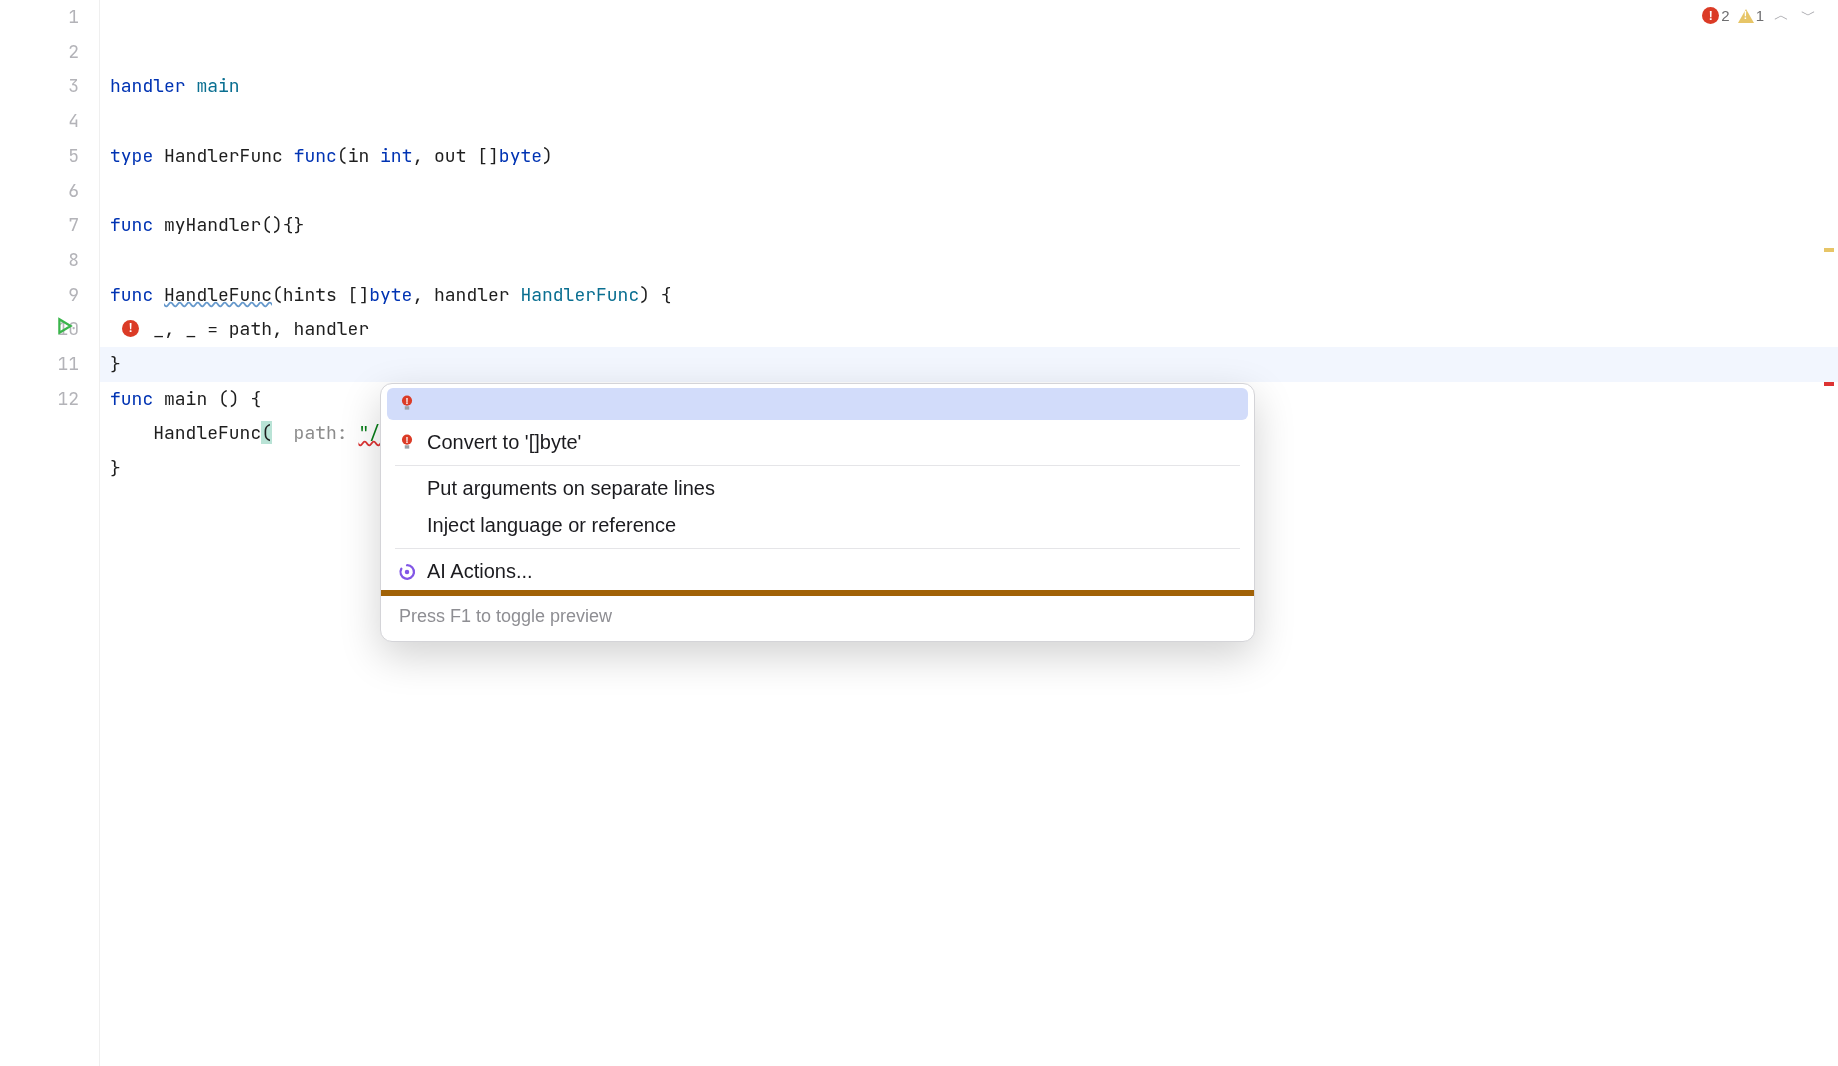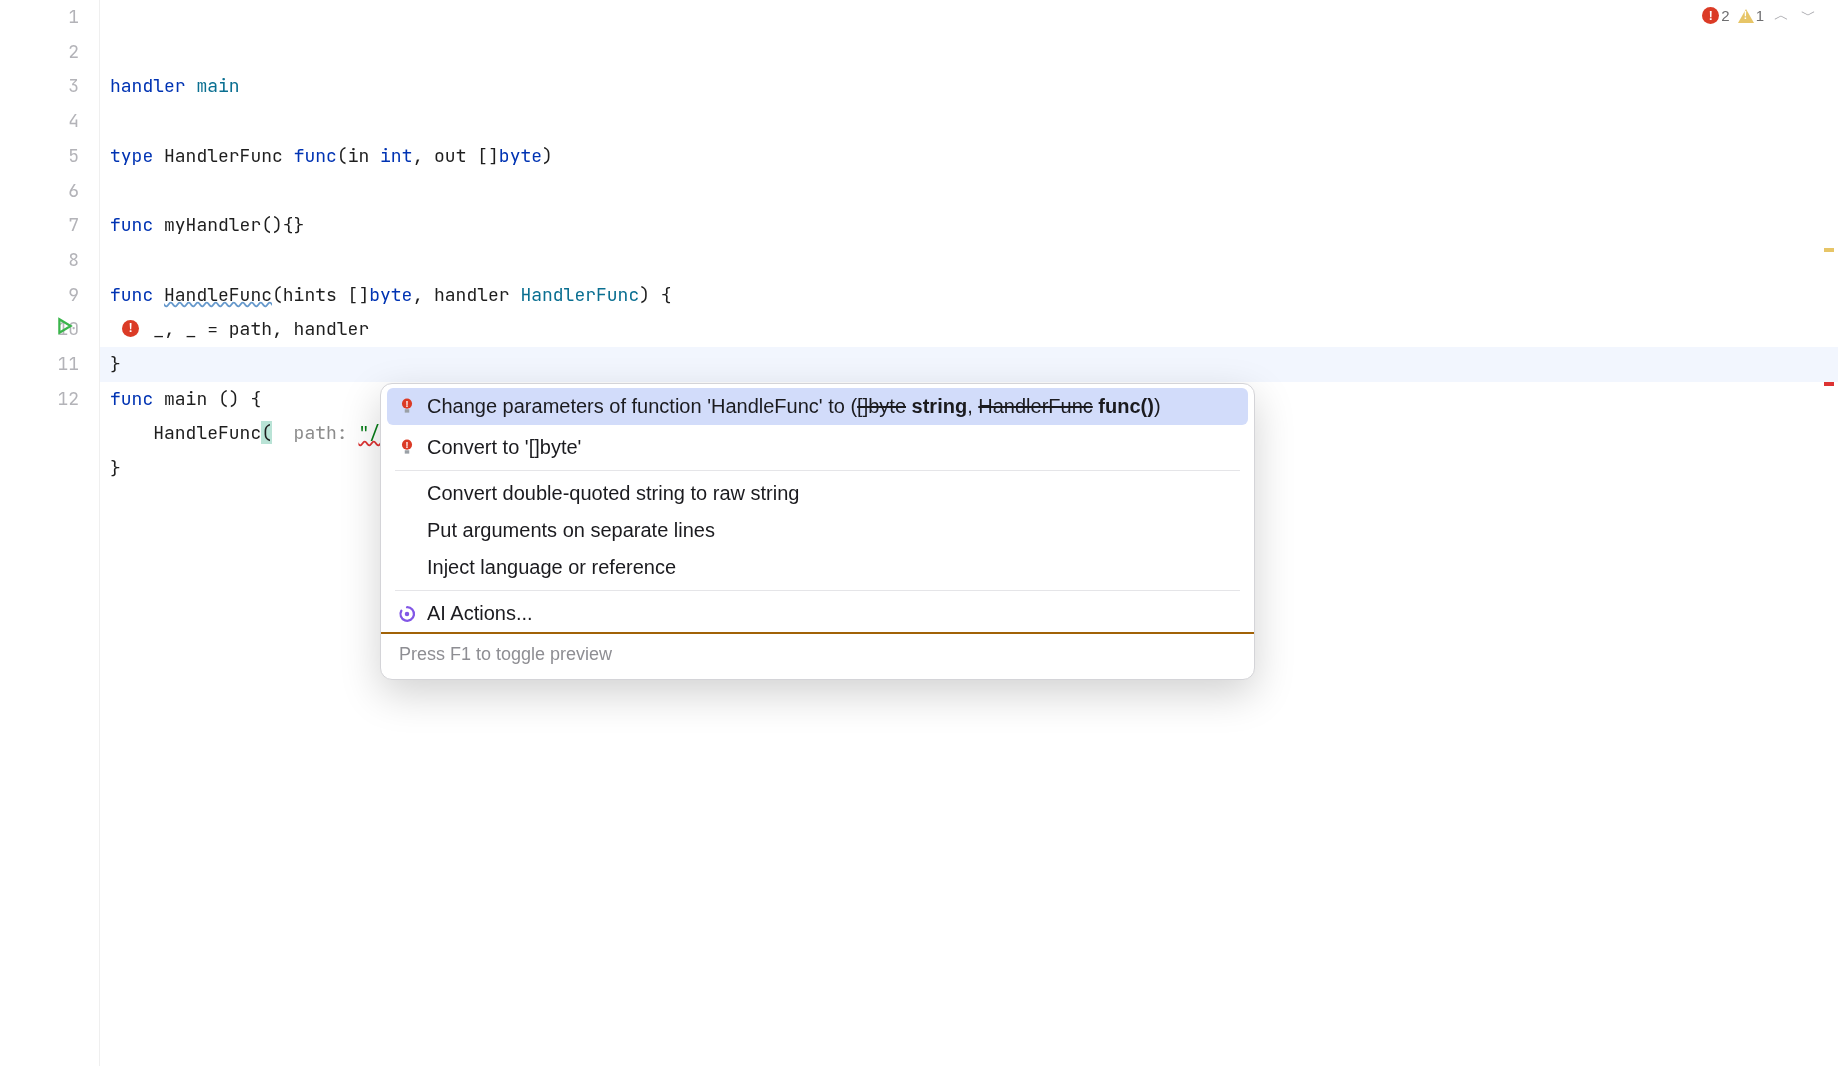--- a/index.html
+++ b/index.html
@@ -106,21 +106,21 @@
   }
   .popup-item.selected { background: #d2dcfa; border-radius: 6px; margin: 4px 6px; padding: 7px 10px; }
   .popup-sep { height:1px; background:#e5e5e8; margin: 4px 14px; }
   .bulb-icon { width:20px; display:inline-flex; justify-content:center; }
   .bulb-icon.red { color:#d33; }
   .ai-icon { color:#8257e6; }
   .popup-footer {
     padding: 10px 18px 14px;
     color: #8e8e93;
     font-size: 18px;
-    border-top: 2px solid #a16207;
+    border-top: 6px solid #a16207;
   }
   .strike { text-decoration: line-through; }
   b { font-weight: 700; }
 </style>
 </head>
 <body>
 
 <div class="editor">
   <div class="gutter">
     <span class="ln">1</span>
@@ -180,41 +180,34 @@
 
 <div class="popup">
   <div class="popup-item selected">
     <span class="bulb-icon red">
       <svg width="18" height="18" viewBox="0 0 16 16">
           <circle cx="8" cy="5" r="4.5" fill="#db3b26"></circle>
           <rect x="6" y="10" width="4" height="3" fill="#9aa0a6"></rect>
           <text x="8" y="8" text-anchor="middle" fill="#fff" font-size="8" font-weight="bold">!</text>
         </svg>
     </span>
-    <span>
-      <span>Change parameters of function 'HandleFunc' to (</span><span class="strike">[]byte</span><b> string</b><span>, </span><span class="strike">HandlerFunc</span><b> func()</b><span>)</span>
-    </span>
   </div>
   <div class="popup-item">
     <span class="bulb-icon red">
       <svg width="18" height="18" viewBox="0 0 16 16">
           <circle cx="8" cy="5" r="4.5" fill="#db3b26"></circle>
           <rect x="6" y="10" width="4" height="3" fill="#9aa0a6"></rect>
           <text x="8" y="8" text-anchor="middle" fill="#fff" font-size="8" font-weight="bold">!</text>
         </svg>
     </span>
     <span>Convert to '[]byte'</span>
   </div>
   <div class="popup-sep"></div>
   <div class="popup-item">
     <span class="bulb-icon"></span>
-    <span>Convert double-quoted string to raw string</span>
-  </div>
-  <div class="popup-item">
-    <span class="bulb-icon"></span>
     <span>Put arguments on separate lines</span>
   </div>
   <div class="popup-item">
     <span class="bulb-icon"></span>
     <span>Inject language or reference</span>
   </div>
   <div class="popup-sep"></div>
   <div class="popup-item">
     <span class="bulb-icon ai-icon">
       <svg width="18" height="18" viewBox="0 0 16 16">

